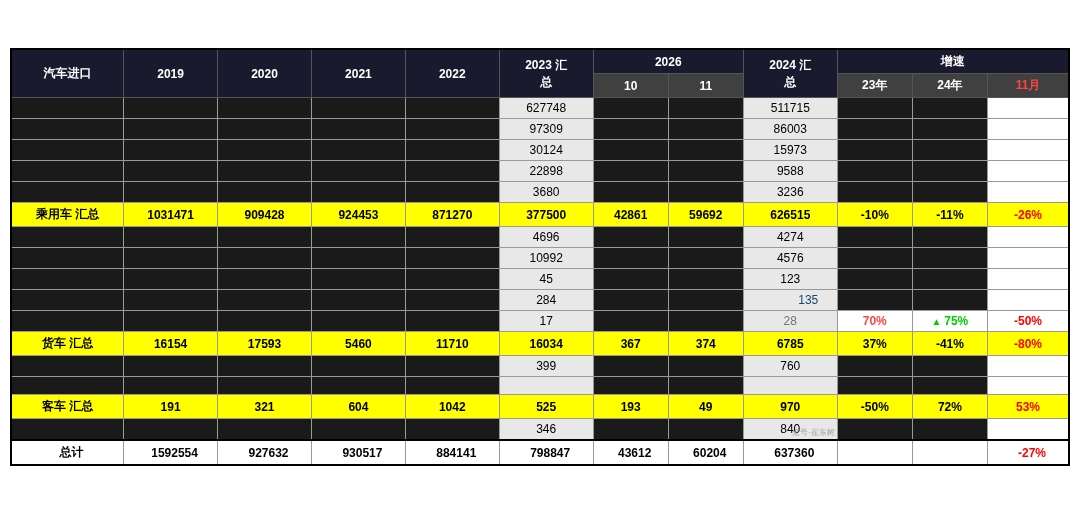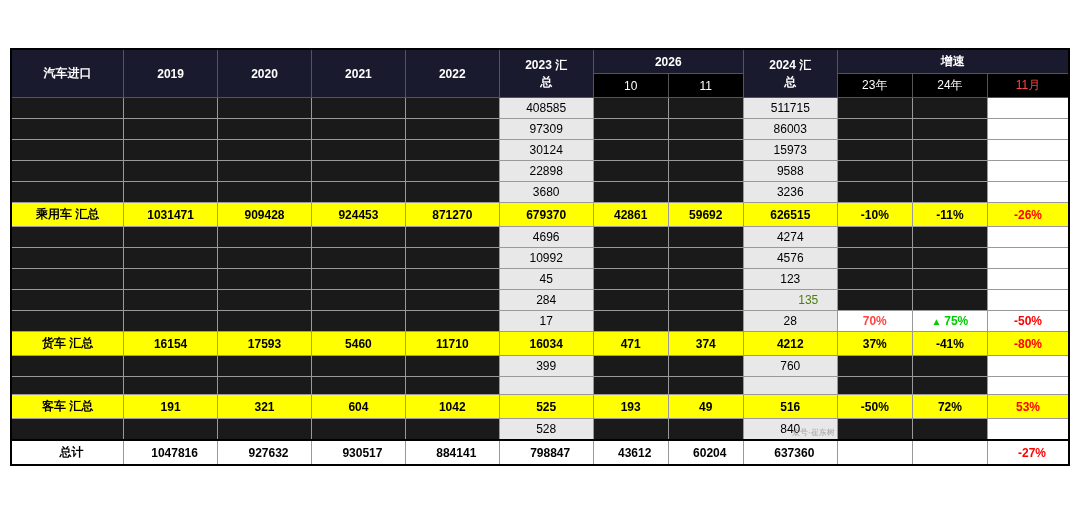--- a/index.html
+++ b/index.html
@@ -29,23 +29,23 @@
       white-space: nowrap;
       font-size: 12px;
     }
     .header-row th {
       background: #1a1a2e;
       color: #fff;
       font-weight: bold;
       border-color: #555;
     }
     .header-row-2 th {
-      background: #000000;
+      background: #404040;
       color: #fff;
-      font-weight: normal;
+      font-weight: bold;
       border-color: #555;
     }
     .yellow-row td {
       background: #ffff00;
       font-weight: bold;
       color: #000;
     }
     .dark-row td {
       background: #1a1a1a;
       color: #ddd;
@@ -109,21 +109,21 @@
         <th style="color:#ff4444;">11月</th>
       </tr>
     </thead>
     <tbody id="table-body">
     <tr class="dark-row">
           <td style="background: rgb(26, 26, 26); color: rgb(221, 221, 221);"></td>
           <td style="background: rgb(26, 26, 26); color: rgb(221, 221, 221);"></td>
           <td style="background: rgb(26, 26, 26); color: rgb(221, 221, 221);"></td>
           <td style="background: rgb(26, 26, 26); color: rgb(221, 221, 221);"></td>
           <td style="background: rgb(26, 26, 26); color: rgb(221, 221, 221);"></td>
-          <td style="background: rgb(232, 232, 232); color: rgb(0, 0, 0);">408585</td>
+          <td style="background: rgb(232, 232, 232); color: rgb(0, 0, 0);">627748</td>
           <td style="background: rgb(26, 26, 26); color: rgb(221, 221, 221);"></td>
           <td style="background: rgb(26, 26, 26); color: rgb(221, 221, 221);"></td>
           <td style="background: rgb(232, 232, 232); color: rgb(0, 0, 0);">511715</td>
           <td style="background: rgb(26, 26, 26); color: rgb(221, 221, 221);"></td>
           <td style="background: rgb(26, 26, 26); color: rgb(221, 221, 221);"></td>
           <td style="background: rgb(255, 255, 255);"></td>
         </tr>
         <tr class="dark-row">
           <td style="background: rgb(26, 26, 26); color: rgb(221, 221, 221);"></td>
           <td style="background: rgb(26, 26, 26); color: rgb(221, 221, 221);"></td>
@@ -179,21 +179,21 @@
           <td style="background: rgb(26, 26, 26); color: rgb(221, 221, 221);"></td>
           <td style="background: rgb(26, 26, 26); color: rgb(221, 221, 221);"></td>
           <td style="background: rgb(255, 255, 255);"></td>
         </tr>
         <tr class="yellow-row">
           <td>乘用车 汇总</td>
           <td>1031471</td>
           <td>909428</td>
           <td>924453</td>
           <td>871270</td>
-          <td>679370</td>
+          <td>377500</td>
           <td>42861</td>
           <td>59692</td>
           <td>626515</td>
           <td style="color: rgb(0, 0, 0);">-10%</td>
           <td style="color: rgb(0, 0, 0);">-11%</td>
           <td style="color: rgb(255, 0, 0); font-weight: bold;">-26%</td>
         </tr>
         <tr class="dark-row">
           <td style="background: rgb(26, 26, 26); color: rgb(221, 221, 221);"></td>
           <td style="background: rgb(26, 26, 26); color: rgb(221, 221, 221);"></td>
@@ -238,49 +238,49 @@
         </tr>
         <tr class="dark-row">
           <td style="background: rgb(26, 26, 26); color: rgb(221, 221, 221);"></td>
           <td style="background: rgb(26, 26, 26); color: rgb(221, 221, 221);"></td>
           <td style="background: rgb(26, 26, 26); color: rgb(221, 221, 221);"></td>
           <td style="background: rgb(26, 26, 26); color: rgb(221, 221, 221);"></td>
           <td style="background: rgb(26, 26, 26); color: rgb(221, 221, 221);"></td>
           <td style="background: rgb(232, 232, 232); color: rgb(0, 0, 0);">284</td>
           <td style="background: rgb(26, 26, 26); color: rgb(221, 221, 221);"></td>
           <td style="background: rgb(26, 26, 26); color: rgb(221, 221, 221);"></td>
-          <td style="background: rgb(232, 232, 232); color: #4d7c0f; padding-left: 40px;">135</td>
+          <td style="background: rgb(232, 232, 232); color: #0c4a6e; padding-left: 40px;">135</td>
           <td style="background: rgb(26, 26, 26); color: rgb(221, 221, 221);"></td>
           <td style="background: rgb(26, 26, 26); color: rgb(221, 221, 221);"></td>
           <td style="background: rgb(255, 255, 255);"></td>
         </tr>
         <tr class="dark-row">
           <td style="background: rgb(26, 26, 26); color: rgb(221, 221, 221);"></td>
           <td style="background: rgb(26, 26, 26); color: rgb(221, 221, 221);"></td>
           <td style="background: rgb(26, 26, 26); color: rgb(221, 221, 221);"></td>
           <td style="background: rgb(26, 26, 26); color: rgb(221, 221, 221);"></td>
           <td style="background: rgb(26, 26, 26); color: rgb(221, 221, 221);"></td>
           <td style="background: rgb(232, 232, 232); color: rgb(0, 0, 0);">17</td>
           <td style="background: rgb(26, 26, 26); color: rgb(221, 221, 221);"></td>
           <td style="background: rgb(26, 26, 26); color: rgb(221, 221, 221);"></td>
-          <td style="background: rgb(232, 232, 232); color: #000000;">28</td>
+          <td style="background: rgb(232, 232, 232); color: #737373;">28</td>
           <td style="background: rgb(255, 255, 255); color: rgb(255, 68, 68); font-weight: bold;">70%</td>
           <td style="background: rgb(255, 255, 255); color: rgb(0, 204, 0); font-weight: bold;"><span style="color: rgb(0, 204, 0); font-size: 10px;">▲ </span>75%</td>
           <td style="background: rgb(255, 255, 255); color: rgb(255, 0, 0); font-weight: bold;">-50%</td>
         </tr>
         <tr class="yellow-row">
           <td>货车 汇总</td>
           <td>16154</td>
           <td>17593</td>
           <td>5460</td>
           <td>11710</td>
           <td>16034</td>
-          <td>471</td>
+          <td>367</td>
           <td>374</td>
-          <td>4212</td>
+          <td>6785</td>
           <td style="color: rgb(0, 0, 0);">37%</td>
           <td style="color: rgb(0, 0, 0);">-41%</td>
           <td style="color: rgb(255, 0, 0); font-weight: bold;">-80%</td>
         </tr>
         <tr class="dark-row">
           <td style="background: rgb(26, 26, 26); color: rgb(221, 221, 221);"></td>
           <td style="background: rgb(26, 26, 26); color: rgb(221, 221, 221);"></td>
           <td style="background: rgb(26, 26, 26); color: rgb(221, 221, 221);"></td>
           <td style="background: rgb(26, 26, 26); color: rgb(221, 221, 221);"></td>
           <td style="background: rgb(26, 26, 26); color: rgb(221, 221, 221);"></td>
@@ -308,42 +308,42 @@
         </tr>
         <tr class="yellow-row">
           <td>客车 汇总</td>
           <td>191</td>
           <td>321</td>
           <td>604</td>
           <td>1042</td>
           <td>525</td>
           <td>193</td>
           <td>49</td>
-          <td style="color: rgb(0, 0, 0); font-weight: bold;">516</td>
+          <td style="color: rgb(0, 0, 0); font-weight: bold;">970</td>
           <td style="color: rgb(0, 0, 0); font-weight: bold;">-50%</td>
           <td style="color: rgb(0, 0, 0); font-weight: bold;">72%</td>
           <td style="color: rgb(255, 0, 0); font-weight: bold;">53%</td>
         </tr>
         <tr class="dark-row">
           <td style="background: rgb(26, 26, 26); color: rgb(221, 221, 221);"></td>
           <td style="background: rgb(26, 26, 26); color: rgb(221, 221, 221);"></td>
           <td style="background: rgb(26, 26, 26); color: rgb(221, 221, 221);"></td>
           <td style="background: rgb(26, 26, 26); color: rgb(221, 221, 221);"></td>
           <td style="background: rgb(26, 26, 26); color: rgb(221, 221, 221);"></td>
-          <td style="background: rgb(232, 232, 232); color: rgb(0, 0, 0);">528</td>
+          <td style="background: rgb(232, 232, 232); color: rgb(0, 0, 0);">346</td>
           <td style="background: rgb(26, 26, 26); color: rgb(221, 221, 221);"></td>
           <td style="background: rgb(26, 26, 26); color: rgb(221, 221, 221);"></td>
           <td style="background: rgb(232, 232, 232); color: rgb(0, 0, 0); position: relative;">840<span style="position: absolute; bottom: 1px; right: 2px; font-size: 8px; color: rgba(120, 120, 120, 0.6);">众号·崔东树</span></td>
           <td style="background: rgb(26, 26, 26); color: rgb(221, 221, 221);"></td>
           <td style="background: rgb(26, 26, 26); color: rgb(221, 221, 221);"></td>
           <td style="background: rgb(255, 255, 255);"></td>
         </tr>
         <tr class="total-row">
           <td>总计</td>
-          <td>1047816</td>
+          <td>1592554</td>
           <td>927632</td>
           <td>930517</td>
           <td>884141</td>
           <td>798847</td>
           <td>43612</td>
           <td>60204</td>
           <td>637360</td>
           <td></td>
           <td></td>
           <td style="color: rgb(255, 0, 0); font-weight: bold;">-27%</td>

